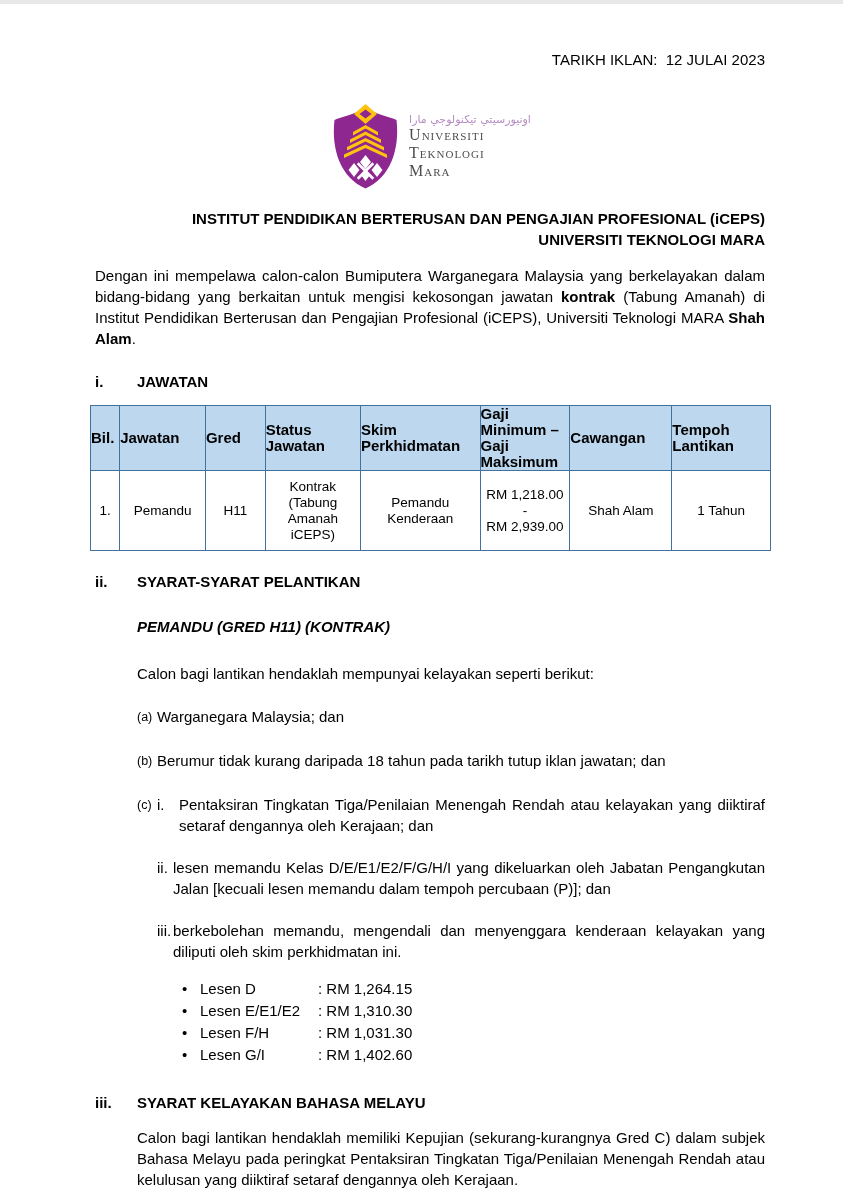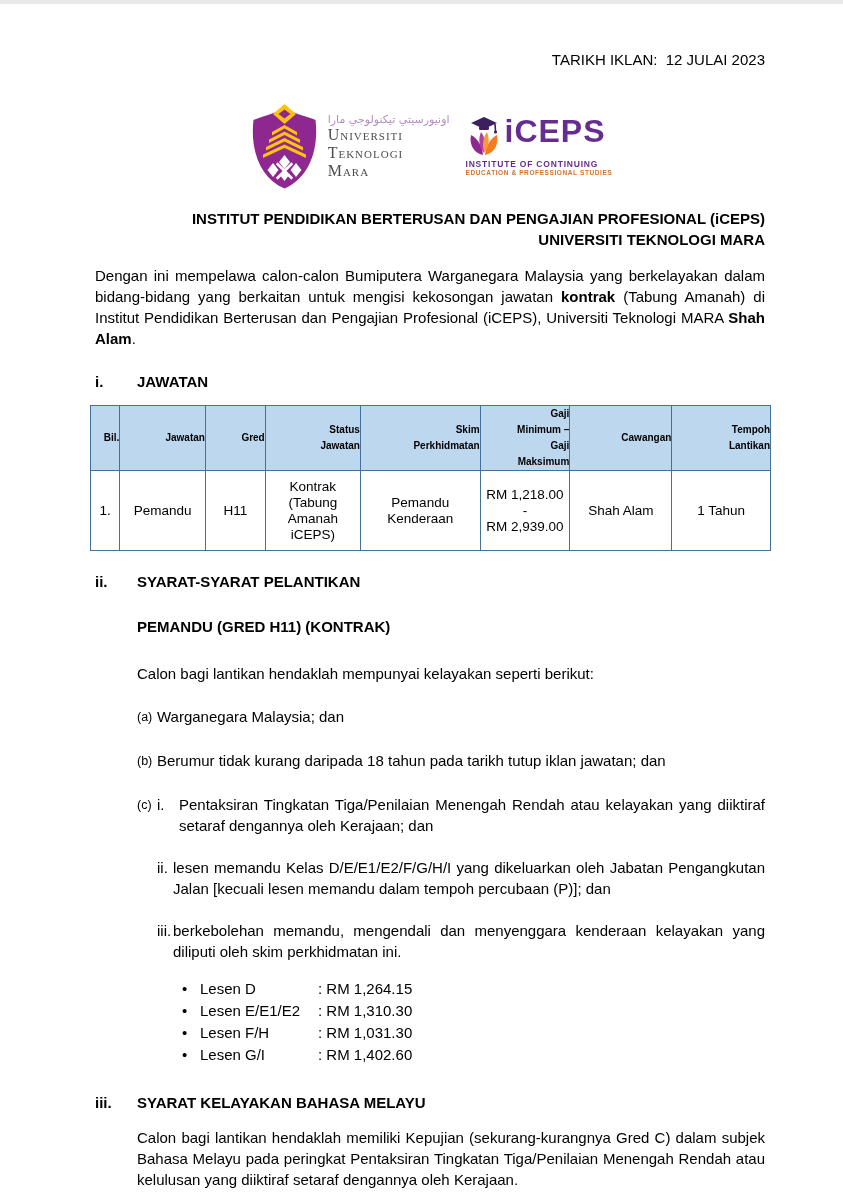--- a/index.html
+++ b/index.html
@@ -40,24 +40,24 @@
   .intro{margin-top:15px;text-align:justify;}
   .b{font-weight:bold;}
   
   .sec-row{margin-top:22px;}
   .sec-num{display:inline-block;width:42px;font-weight:bold;}
   .sec-head{font-weight:bold;}
   .indent{margin-left:42px;}
   
   table{border-collapse:collapse;width:681px;margin:13px 0 0 -5px;table-layout:fixed;}
   table,th,td{border:1.6px solid var(--table-border);}
-  th{background:var(--table-header-bg);font-size:10px;line-height:16px;font-weight:bold;height:62px;text-align:right;vertical-align:middle;white-space:pre-line;}
+  th{background:var(--table-header-bg);font-size:15px;line-height:16px;font-weight:bold;height:62px;text-align:left;vertical-align:middle;white-space:pre-line;}
   td{font-size:13.5px;line-height:16px;height:80px;text-align:center;vertical-align:middle;white-space:pre-line;}
   
-  .subhead{font-weight:bold;margin-top:24px;}
+  .subhead{font-weight:bold;margin-top:24px;font-style:italic;}
   .lead{margin-top:26px;}
   .abc-item{display:flex;margin-top:22px;}
   .abc-marker{flex:none;width:20px;font-size:12.5px;padding-top:1px;}
   .abc-text{flex:1;}
   .roman-item{display:flex;}
   .roman-item .roman-marker{flex:none;width:22px;}
   .roman-text{flex:1;text-align:justify;}
   .roman-standalone{margin-left:20px;margin-top:21px;}
   .roman-standalone .roman-marker{width:16px;}
   
@@ -94,37 +94,20 @@
           <rect x="35.2" y="57" width="2.6" height="22" transform="rotate(45 36.5 68)"></rect>
           <rect x="35.2" y="57" width="2.6" height="22" transform="rotate(-45 36.5 68)"></rect>
         </g>
       </svg>
       <div class="uitm-text">
         <div class="jawi">اونيورسيتي تيكنولوجي مارا</div>
         <div class="uitm-name">Universiti</div>
         <div class="uitm-name">Teknologi</div>
         <div class="uitm-name">Mara</div>
       </div>
-    </div>
-    <div class="iceps">
-      <div class="iceps-top">
-        <svg width="36" height="42" viewBox="0 0 36 42">
-          <path d="M17 40 C8 38 3 30 5 20 C11 23 16 30 17 40 Z" fill="#8E278F"></path>
-          <path d="M18 38 C13 32 12 24 15 17 C19 22 20 30 18 38 Z" fill="#B03FA0"></path>
-          <path d="M19 40 C28 38 33 30 31 20 C25 23 20 30 19 40 Z" fill="#F47B20"></path>
-          <path d="M18 38 C23 32 24 24 21 17 C17 22 16 30 18 38 Z" fill="#F89B3C"></path>
-          <polygon points="18,2 31,8 18,14 5,8" fill="#3B1F5E"></polygon>
-          <rect x="13" y="11" width="10" height="4" rx="1.5" fill="#3B1F5E"></rect>
-          <line x1="29" y1="9" x2="29.5" y2="16" stroke="#3B1F5E" stroke-width="1.6"></line>
-          <circle cx="29.5" cy="17" r="1.6" fill="#3B1F5E"></circle>
-        </svg>
-        <div class="iceps-acronym">iCEPS</div>
-      </div>
-      <div class="iceps-tag1">INSTITUTE OF CONTINUING</div>
-      <div class="iceps-tag2">EDUCATION &amp; PROFESSIONAL STUDIES</div>
     </div>
   </div>
 
   <div class="doc-title">
     <div>INSTITUT PENDIDIKAN BERTERUSAN DAN PENGAJIAN PROFESIONAL (iCEPS)</div>
     <div>UNIVERSITI TEKNOLOGI MARA</div>
   </div>
 
   <p class="intro"><span>Dengan ini mempelawa calon-calon Bumiputera Warganegara Malaysia yang berkelayakan dalam bidang-bidang yang berkaitan untuk mengisi kekosongan jawatan </span><span class="b">kontrak</span><span> (Tabung Amanah) di Institut Pendidikan Berterusan dan Pengajian Profesional (iCEPS), Universiti Teknologi MARA </span><span class="b">Shah Alam</span><span>.</span></p>
 

